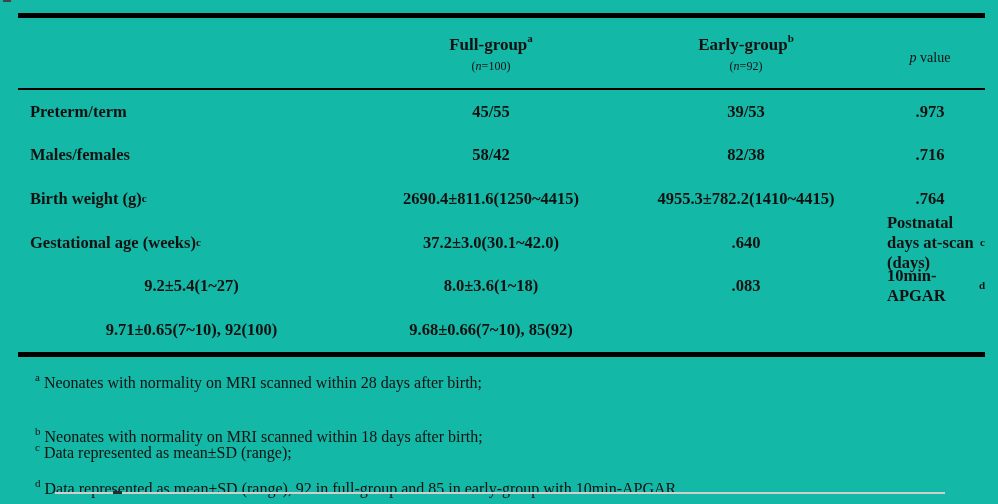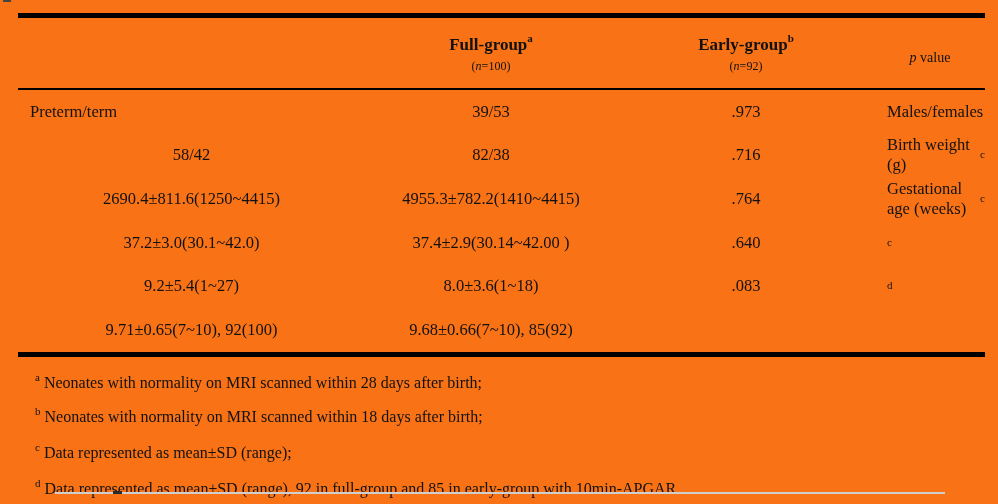--- a/index.html
+++ b/index.html
@@ -1,41 +1,41 @@
 <!DOCTYPE html>
 <html><head>
 <meta charset="utf-8">
 <style>
   html, body { margin: 0; padding: 0; background: #ffffff; }
   #page {
     position: relative;
     width: 998px;
     height: 504px;
-    background: #f97316;
+    background: #14b8a6;
     font-family: "Liberation Serif", "DejaVu Serif", serif;
     color: #111;
     overflow: hidden;
   }
   .rule { position: absolute; background: #000; }
   .rule-top    { left: 18px; width: 967px; top: 13px;  height: 5px; }
   .rule-mid    { left: 18px; width: 967px; top: 88px;  height: 2px; }
   .rule-bottom { left: 18px; width: 967px; top: 352px; height: 5px; }
   .rule-faint  { left: 55px; width: 890px; top: 492px; height: 2px; background: #cfcfcf; }
   .rule-faint-dark { left: 113px; width: 9px; top: 491px; height: 3px; background: #2a2a2a; }
   .corner-artifact { left: 3px; top: 0; width: 8px; height: 2px; background: #444; }
 
   .grid {
     position: absolute;
     left: 18px;
     width: 967px;
     display: grid;
     grid-template-columns: 347px 252px 258px 110px;
   }
   #header-grid { top: 18px; height: 70px; }
-  #body-grid   { top: 90px; height: 262px; grid-auto-rows: 43.66px; }
+  #body-grid   { top: 90px; height: 262px; grid-auto-rows: 43.66px; font-weight: bold; }
 
   .hcell {
     display: flex; flex-direction: column;
     align-items: center; justify-content: center;
     gap: 7px; text-align: center;
   }
   .group-name { font-weight: bold; font-size: 17px; line-height: 1; }
   .group-n    { font-size: 12px; line-height: 1; }
   .pvalue-head { font-size: 14px; padding-top: 10px; }
   .italic { font-style: italic; }
@@ -50,21 +50,21 @@
 
   .footnote {
     position: absolute;
     left: 35px;
     font-size: 16px;
     line-height: 25px;
     white-space: nowrap;
   }
   .footnote sup.mark { margin-right: 4px; }
   #footnote-0 { top: 366px; }
-  #footnote-1 { top: 400px; }
+  #footnote-1 { top: 420px; }
   #footnote-2 { top: 436px; }
   #footnote-3 { top: 472px; }
 </style>
 </head>
 <body>
 
 <div id="page">
 
   <div class="rule corner-artifact"></div>
   <div class="rule rule-top"></div>
@@ -84,20 +84,21 @@
     </div>
   </div>
 
   <div class="rule rule-mid"></div>
 
   <div class="grid" id="body-grid">
     <div class="cell label">
         <span>Preterm/term</span>
         <sup class="mark"></sup>
       </div>
+    <div class="cell center">45/55</div>
     <div class="cell center">39/53</div>
     <div class="cell center">.973</div>
 
     <div class="cell label">
         <span>Males/females</span>
         <sup class="mark"></sup>
       </div>
     <div class="cell center">58/42</div>
     <div class="cell center">82/38</div>
     <div class="cell center">.716</div>
@@ -108,31 +109,32 @@
       </div>
     <div class="cell center">2690.4±811.6(1250~4415)</div>
     <div class="cell center">4955.3±782.2(1410~4415)</div>
     <div class="cell center">.764</div>
 
     <div class="cell label">
         <span>Gestational age (weeks)</span>
         <sup class="mark">c</sup>
       </div>
     <div class="cell center">37.2±3.0(30.1~42.0)</div>
-    <div class="cell center">37.4±2.9(30.14~42.00 )</div>
     <div class="cell center">.640</div>
 
     <div class="cell label">
+        <span>Postnatal days at-scan (days)</span>
         <sup class="mark">c</sup>
       </div>
     <div class="cell center">9.2±5.4(1~27)</div>
     <div class="cell center">8.0±3.6(1~18)</div>
     <div class="cell center">.083</div>
 
     <div class="cell label">
+        <span>10min-APGAR</span>
         <sup class="mark">d</sup>
       </div>
     <div class="cell center">9.71±0.65(7~10), 92(100)</div>
     <div class="cell center">9.68±0.66(7~10), 85(92)</div>
   </div>
 
   <div class="rule rule-bottom"></div>
 
   <div class="footnote" id="footnote-0"><sup class="mark">a</sup><span>Neonates with normality on MRI scanned within 28 days after birth;</span></div>
   <div class="footnote" id="footnote-1"><sup class="mark">b</sup><span>Neonates with normality on MRI scanned within 18 days after birth;</span></div>

